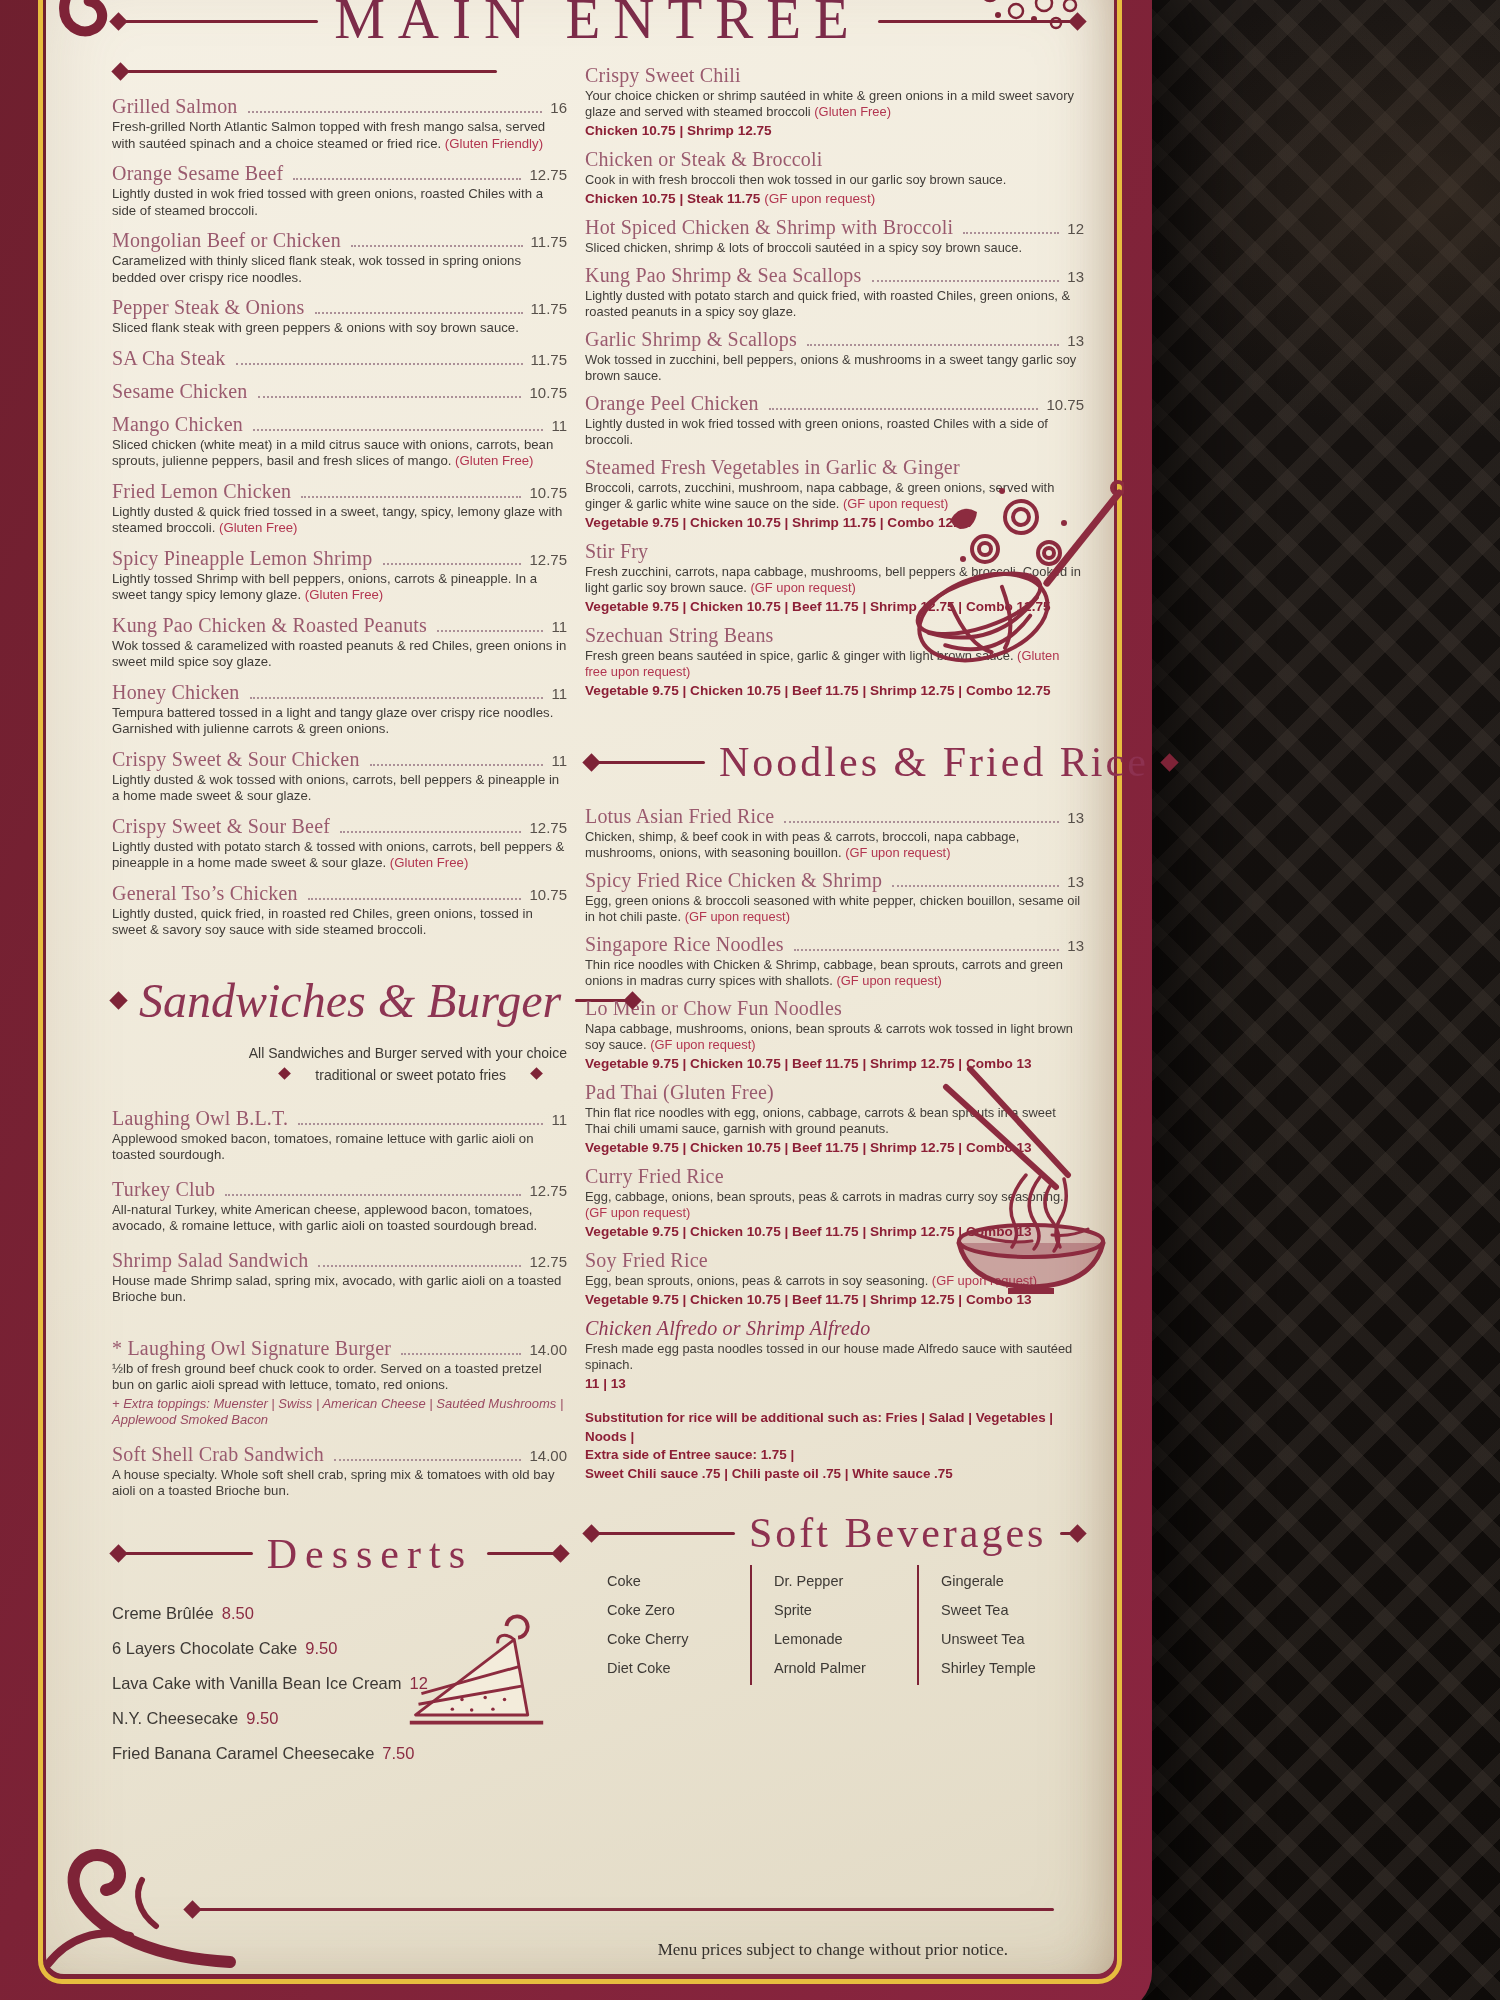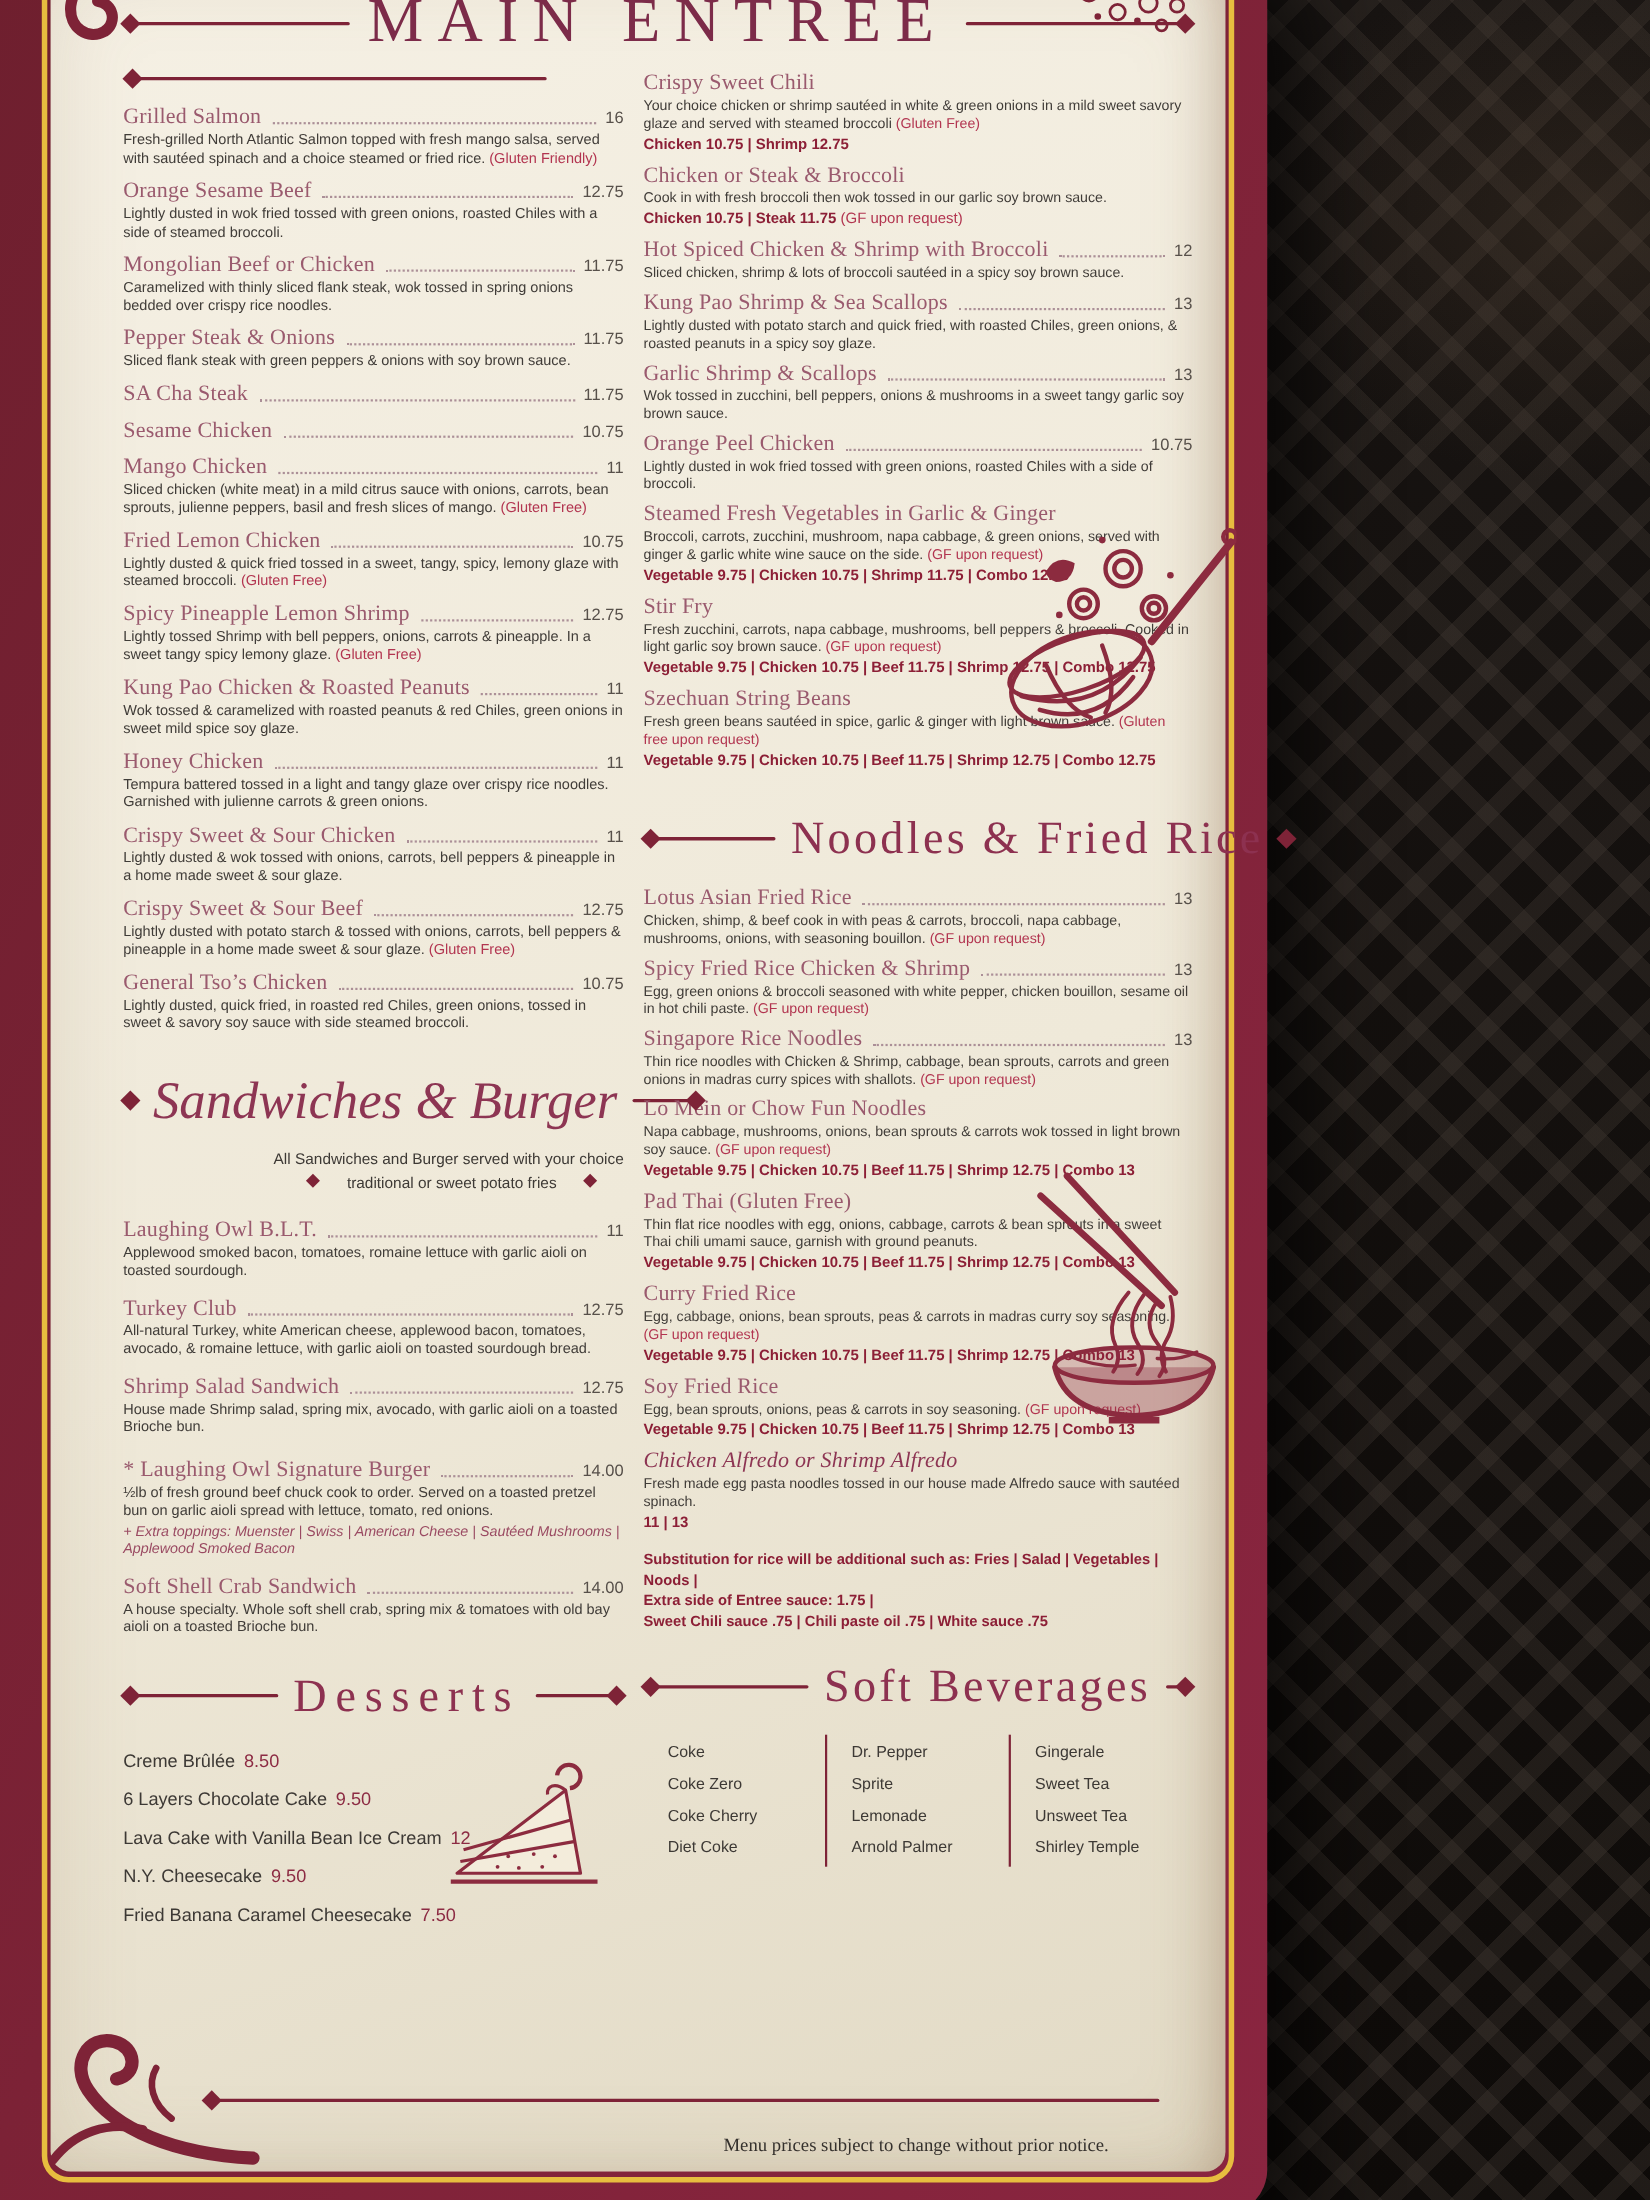--- a/index.html
+++ b/index.html
@@ -62,21 +62,21 @@
     letter-spacing:8px;white-space:nowrap;font-weight:400;}
   .caps-head.tight{letter-spacing:3px;}
 
   .desserts-area{position:relative;min-height:190px;}
   .dessert-row{font-size:16.5px;line-height:35px;color:#3d3935;}
   .dessert-row .dprice{color:#8c2b43;margin-left:8px;}
   .cake-ill{position:absolute;right:18px;top:-4px;width:145px;height:155px;}
 
   .subst{margin:16px 0 10px;font-weight:700;color:#8c1f36;font-size:13.4px;line-height:18.5px;}
 
-  .bev-wrap{display:flex;margin-top:20px;}
+  .bev-wrap{display:flex;margin-top:8px;}
   .bev-col{flex:1;padding:2px 8px 2px 22px;font-size:14.5px;line-height:29px;color:#3d3935;}
   .bev-col + .bev-col{border-left:2px solid #7e2337;}
 
   .paper-footer{position:absolute;left:140px;right:60px;bottom:14px;}
   .footer-text{text-align:right;font-family:"Liberation Serif","DejaVu Serif",serif;font-size:17px;
     color:#35312d;margin-top:24px;padding-right:46px;}
 
   .flourish-tl{position:absolute;left:0px;top:-28px;width:112px;height:104px;}
   .flourish-bl{position:absolute;left:-8px;bottom:2px;width:200px;height:138px;}
   .wok-ill{position:absolute;right:-10px;top:498px;width:225px;height:235px;}
@@ -311,21 +311,21 @@
                 <div class="item" style="margin-bottom:13px">
                   <div class="item-head">
                     <span class="item-name">Turkey Club</span>
                     <span class="leader"></span>
                     <span class="price">12.75</span>
                   </div>
                   <div class="desc"><span>All-natural Turkey, white American cheese, applewood bacon, tomatoes, avocado, &amp; romaine lettuce, with garlic aioli on toasted sourdough bread.</span> </div>
 
                 </div>
 
-                <div class="item" style="margin-bottom:18px">
+                <div class="item" style="margin-bottom:30px">
                   <div class="item-head">
                     <span class="item-name">Shrimp Salad Sandwich</span>
                     <span class="leader"></span>
                     <span class="price">12.75</span>
                   </div>
                   <div class="desc"><span>House made Shrimp salad, spring mix, avocado, with garlic aioli on a toasted Brioche bun.</span> </div>
 
                 </div>
 
                 <div class="item" style="margin-bottom:13px">

